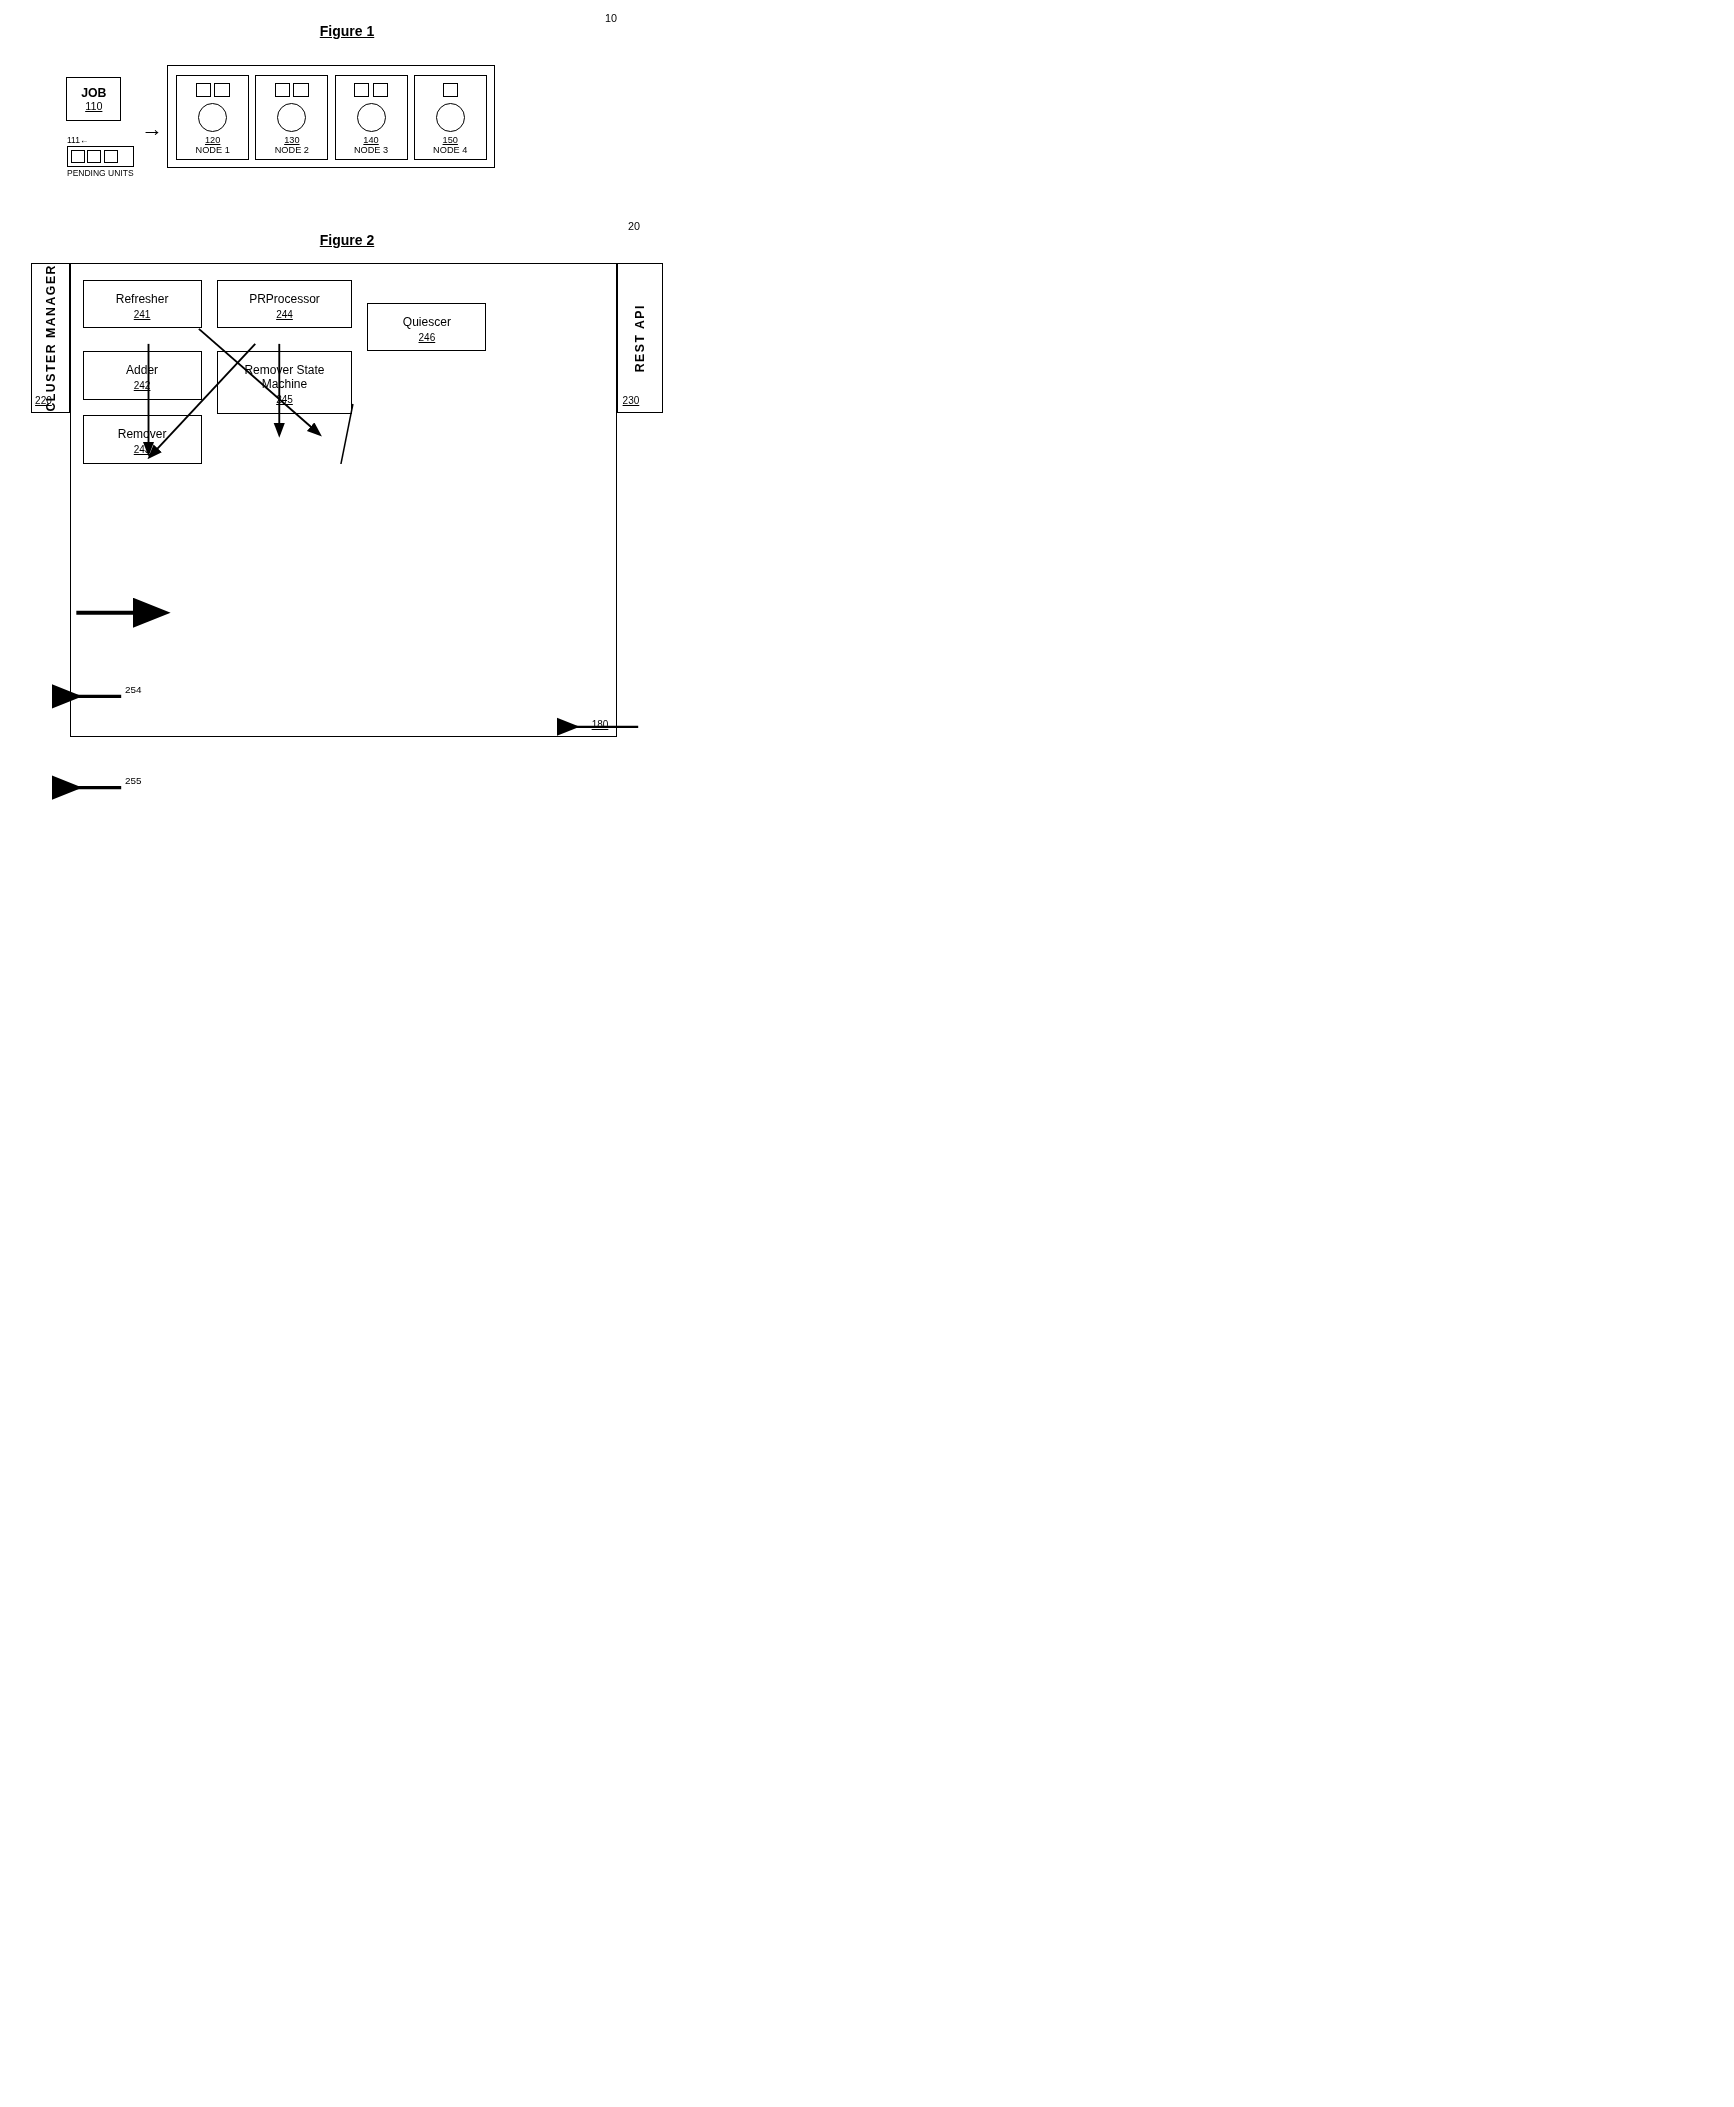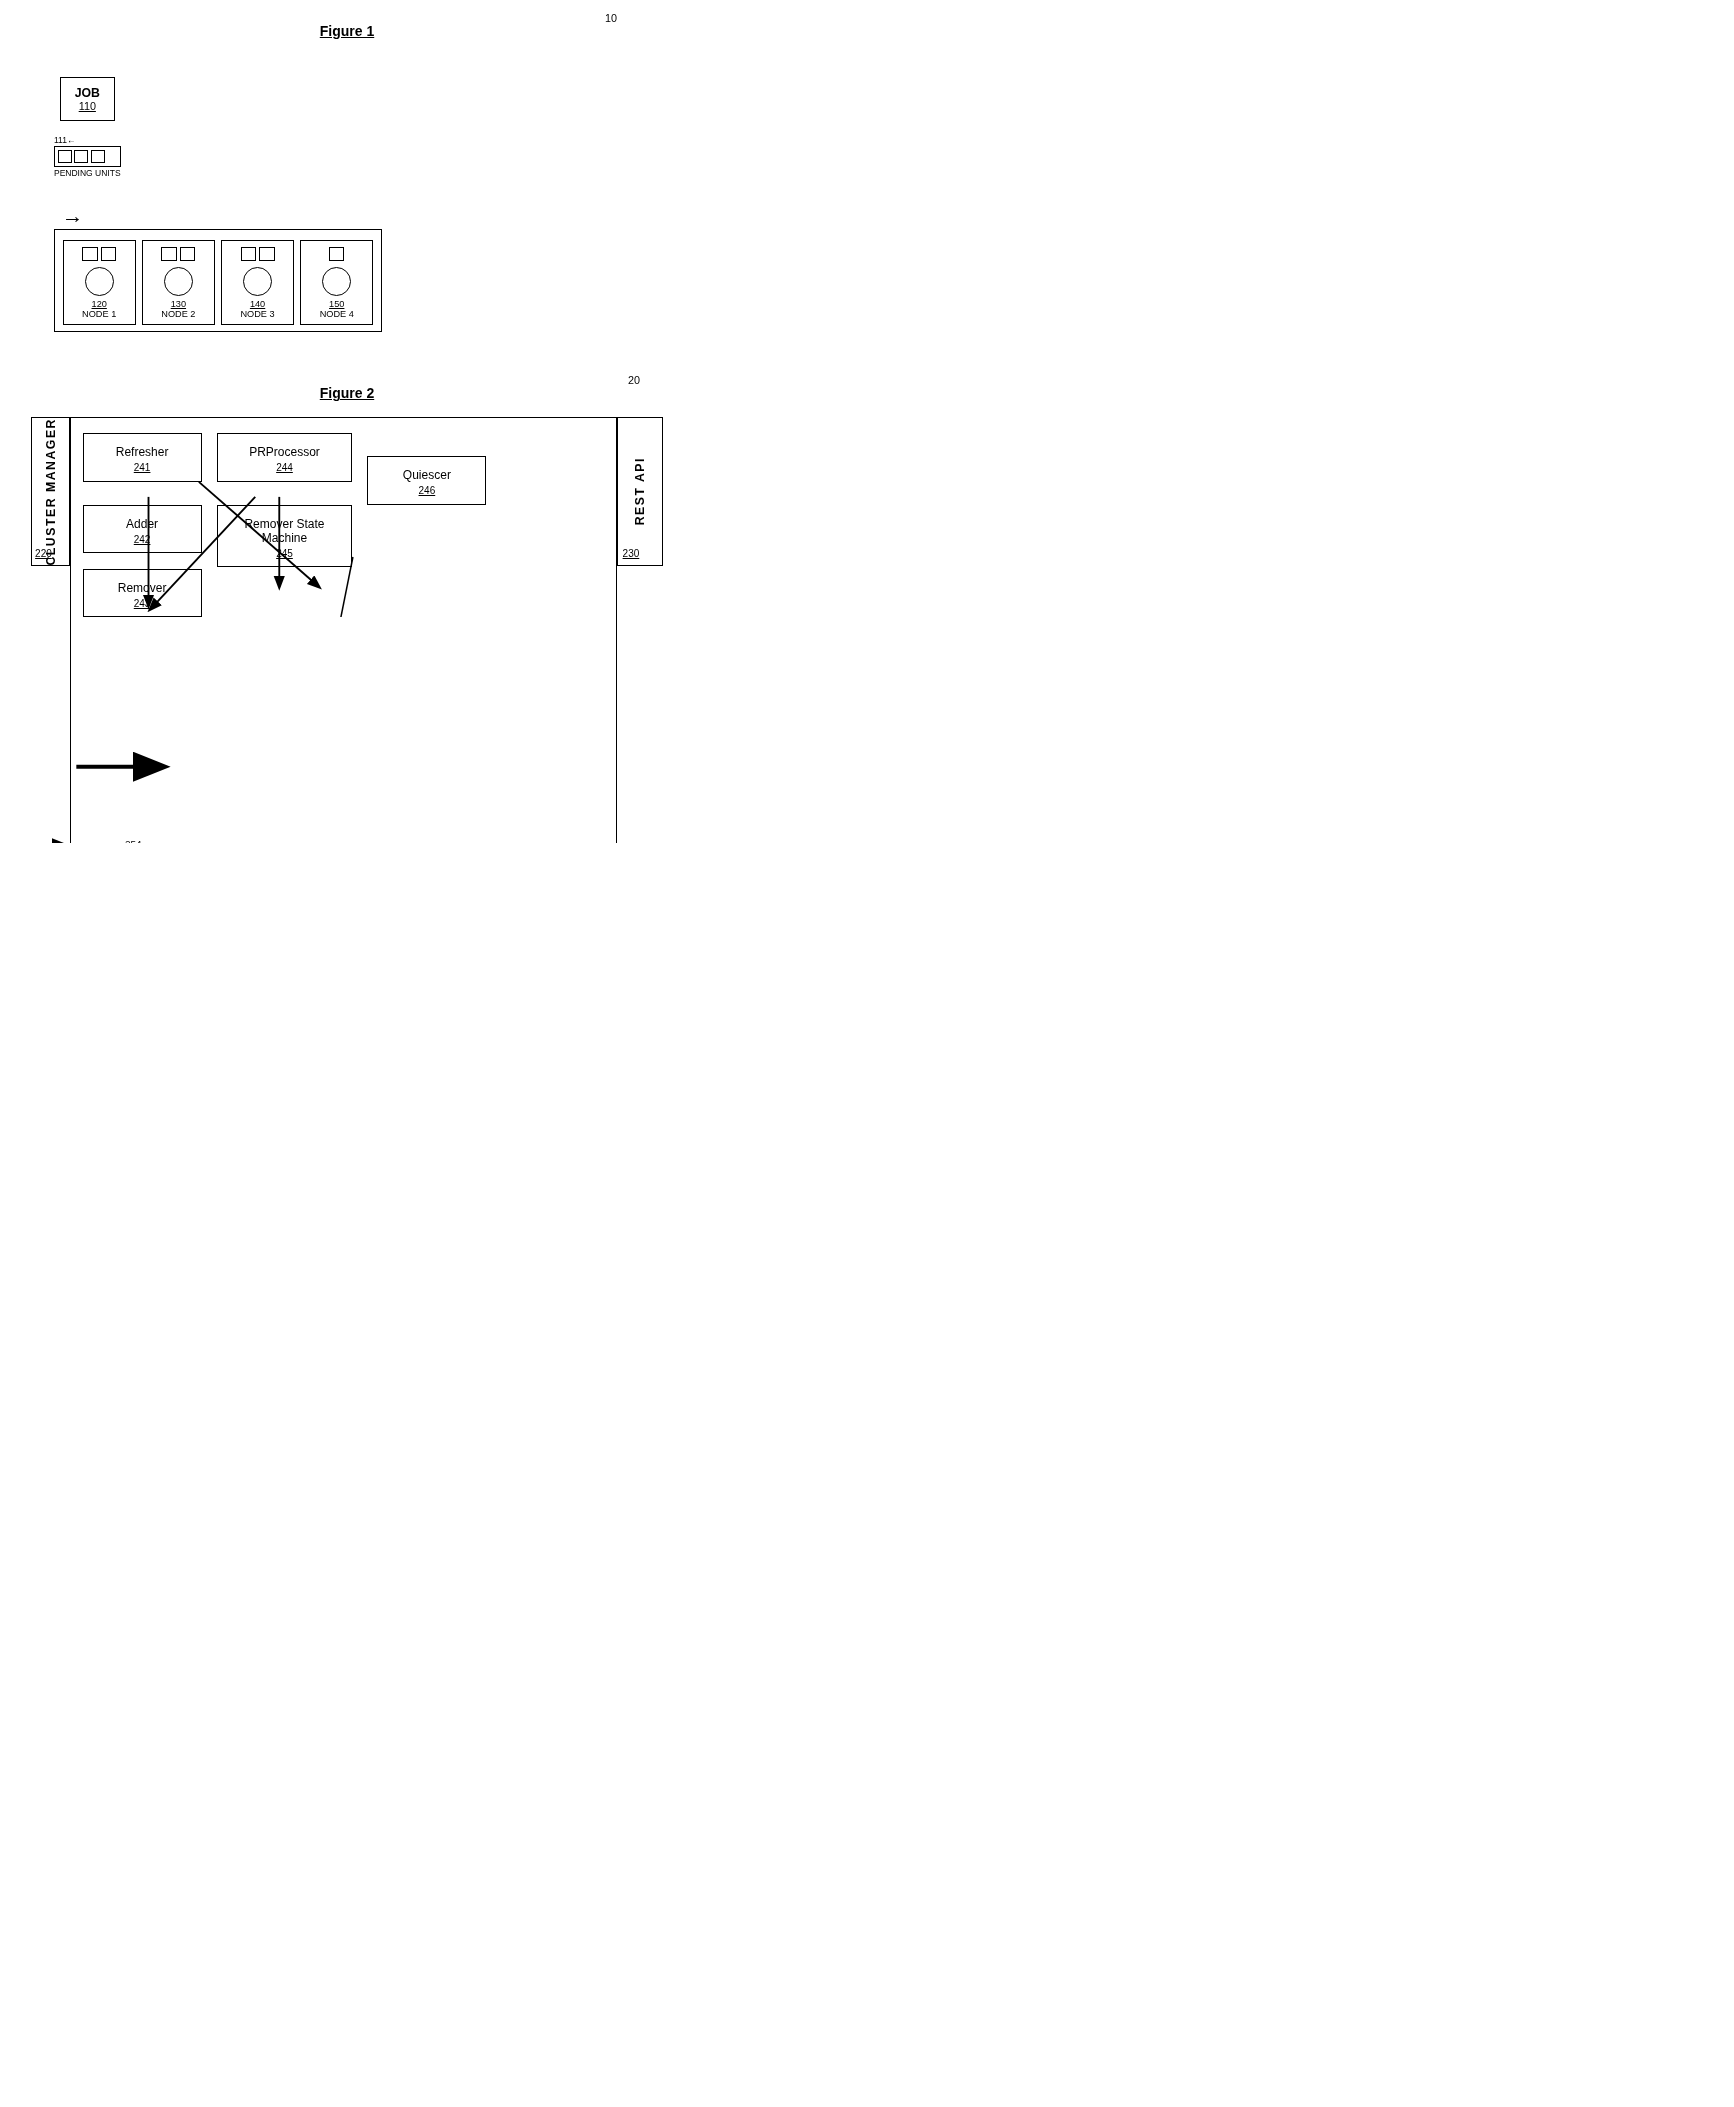--- a/index.html
+++ b/index.html
@@ -29,25 +29,24 @@
 
     .fig1-ref {
       position: absolute;
       top: -3.9px;
       right: 46px;
       font-size: 10.8px;
     }
 
     .fig1-content {
       display: flex;
-      align-items: flex-start;
+      align-items: center;
       gap: 0;
       margin-top: 15.4px;
       padding-left: 23px;
-      flex-direction: column;
     }
 
     .job-block {
       border: 1.5px solid #000;
       padding: 7.7px 14px;
       font-size: 12.3px;
       text-align: center;
       margin-top: 23px;
       position: relative;
     }
@@ -277,21 +276,21 @@
   <div class="fig1-ref">10</div>
 
   <div class="fig1-content">
 
     <div style="display:flex; flex-direction:column; align-items:center; position:relative;">
       <div class="job-block">
         <div class="job-label">JOB</div>
         <div class="job-number">110</div>
       </div>
 
-      <div style="margin-top: 14px; position:relative; align-self:flex-start;">
+      <div style="margin-top: 14px; position:relative; align-self:flex-start;margin-left:13px;">
         <div style="font-size:8.5px; margin-bottom:1.5px;">111←</div>
         <div style="display:flex; border:1.5px solid #000; padding:3.1px; gap:2.3px;">
           <div class="pending-small"></div>
           <div class="pending-small"></div>
           <div class="pending-small"></div>
         </div>
         <div class="pending-label">PENDING UNITS</div>
       </div>
     </div>
 

